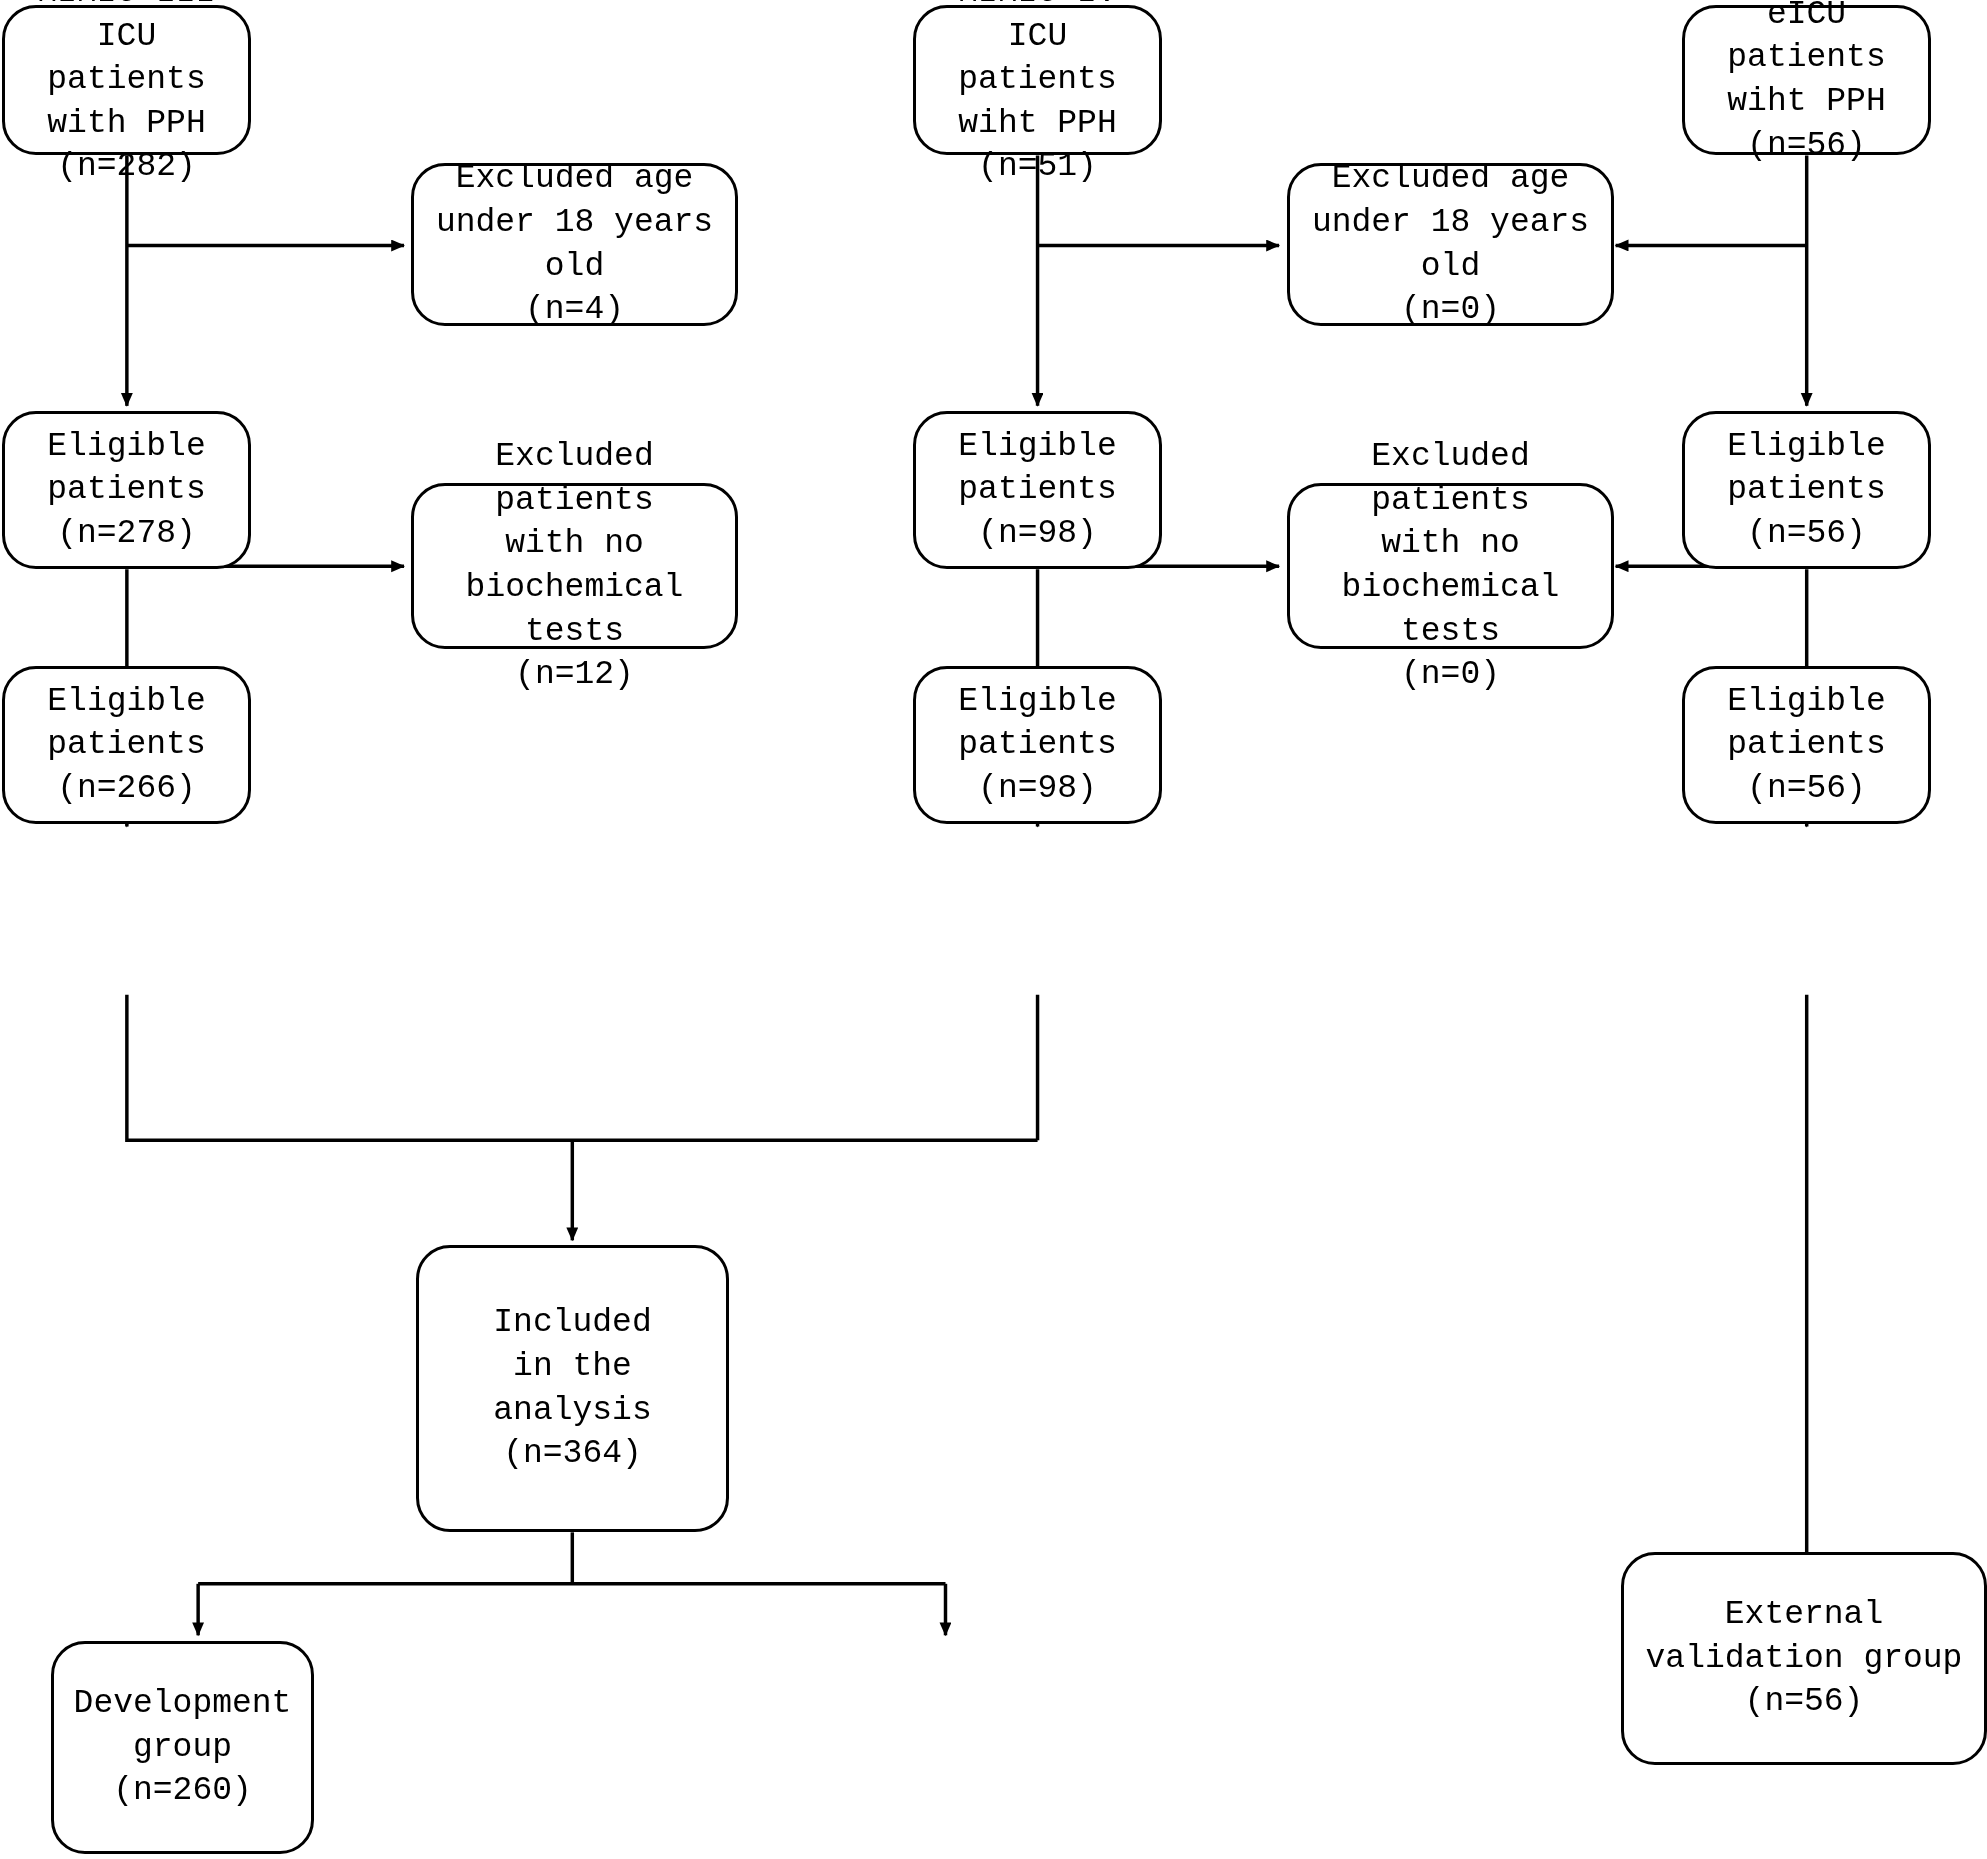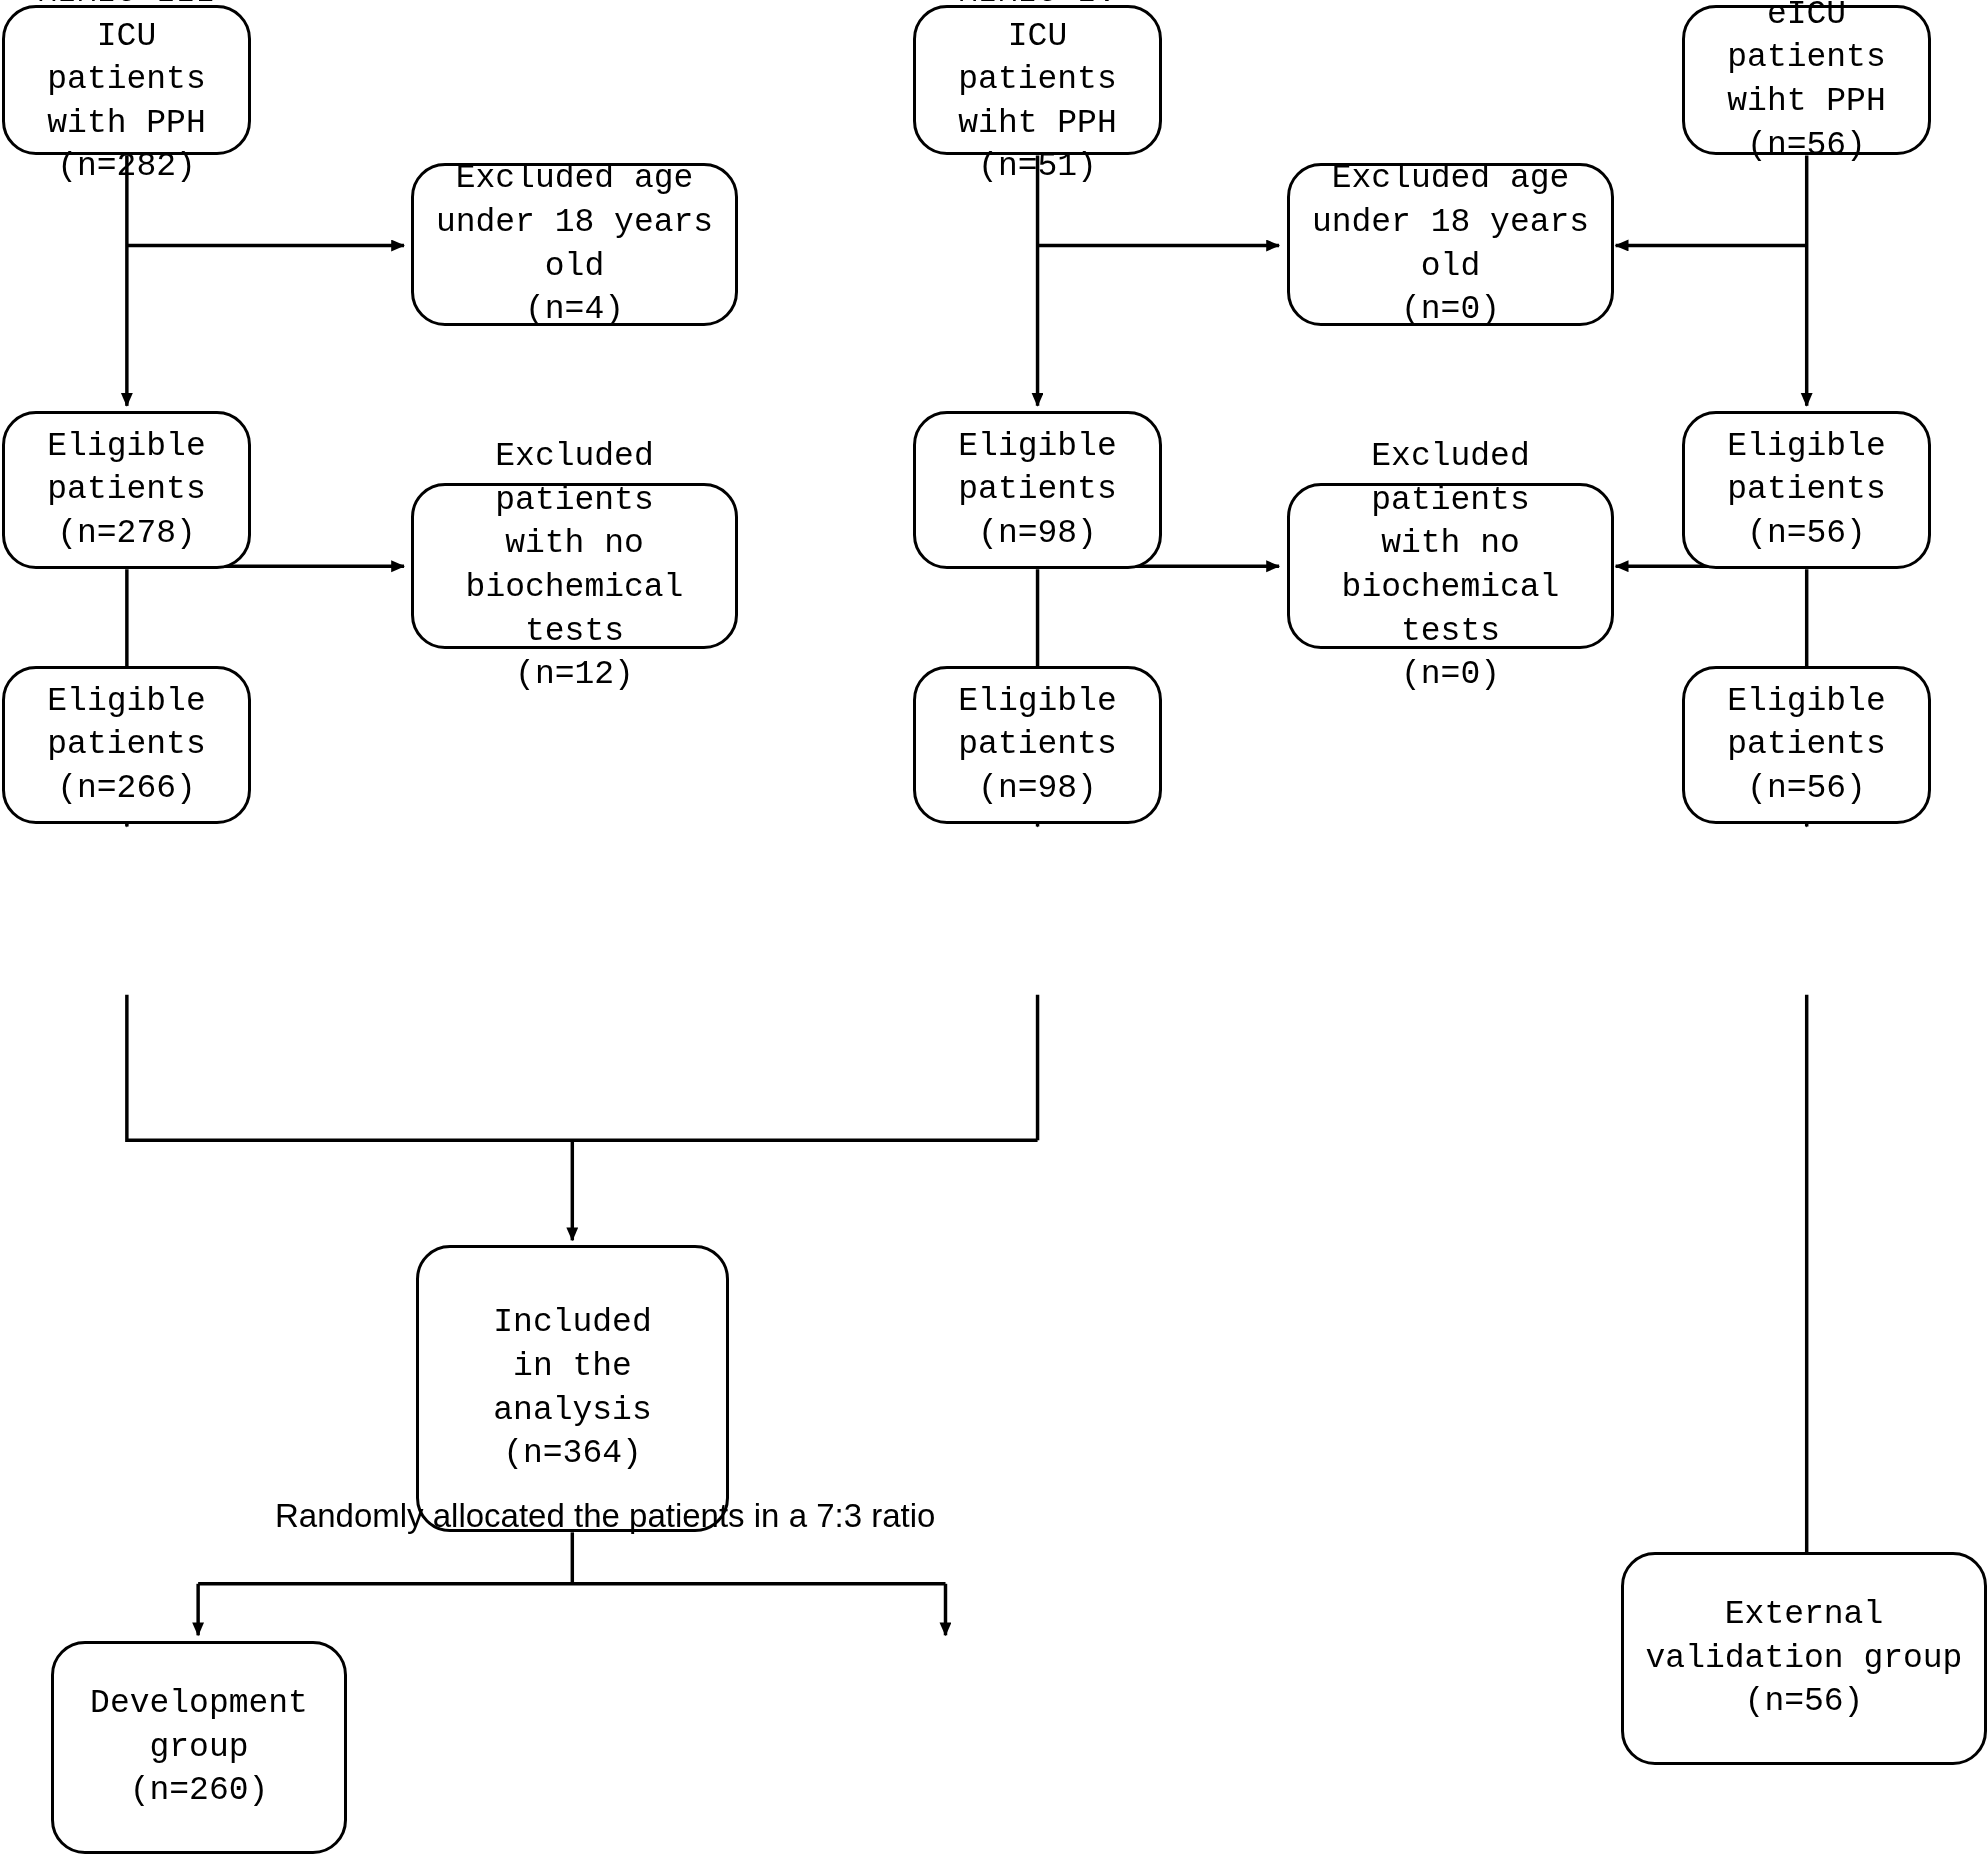--- a/index.html
+++ b/index.html
@@ -129,23 +129,22 @@
   <div class="nodebox" style="left:913px;top:666px;width:249px;height:158px;">Eligible patients
 (n=98)</div>
 
   <div class="nodebox" style="left:1682px;top:666px;width:249px;height:158px;">Eligible patients
 (n=56)</div>
 
   <div class="nodebox" style="left:416px;top:1245px;width:313px;height:287px;">Included
 in the analysis
 (n=364)</div>
 
-  <div class="freetext" style="left:275px;top:1495px;">Randomly allocated the patients in a 7:3 ratio</div>
 
-  <div class="nodebox" style="left:51px;top:1641px;width:296px;height:213px;">Development group
+  <div class="nodebox" style="left:51px;top:1641px;width:263px;height:213px;">Development group
 (n=260)</div>
 
 
   <div class="nodebox" style="left:1621px;top:1552px;width:366px;height:213px;">External validation group
 (n=56)</div>
 
 </div>
 
 
 </body></html>

